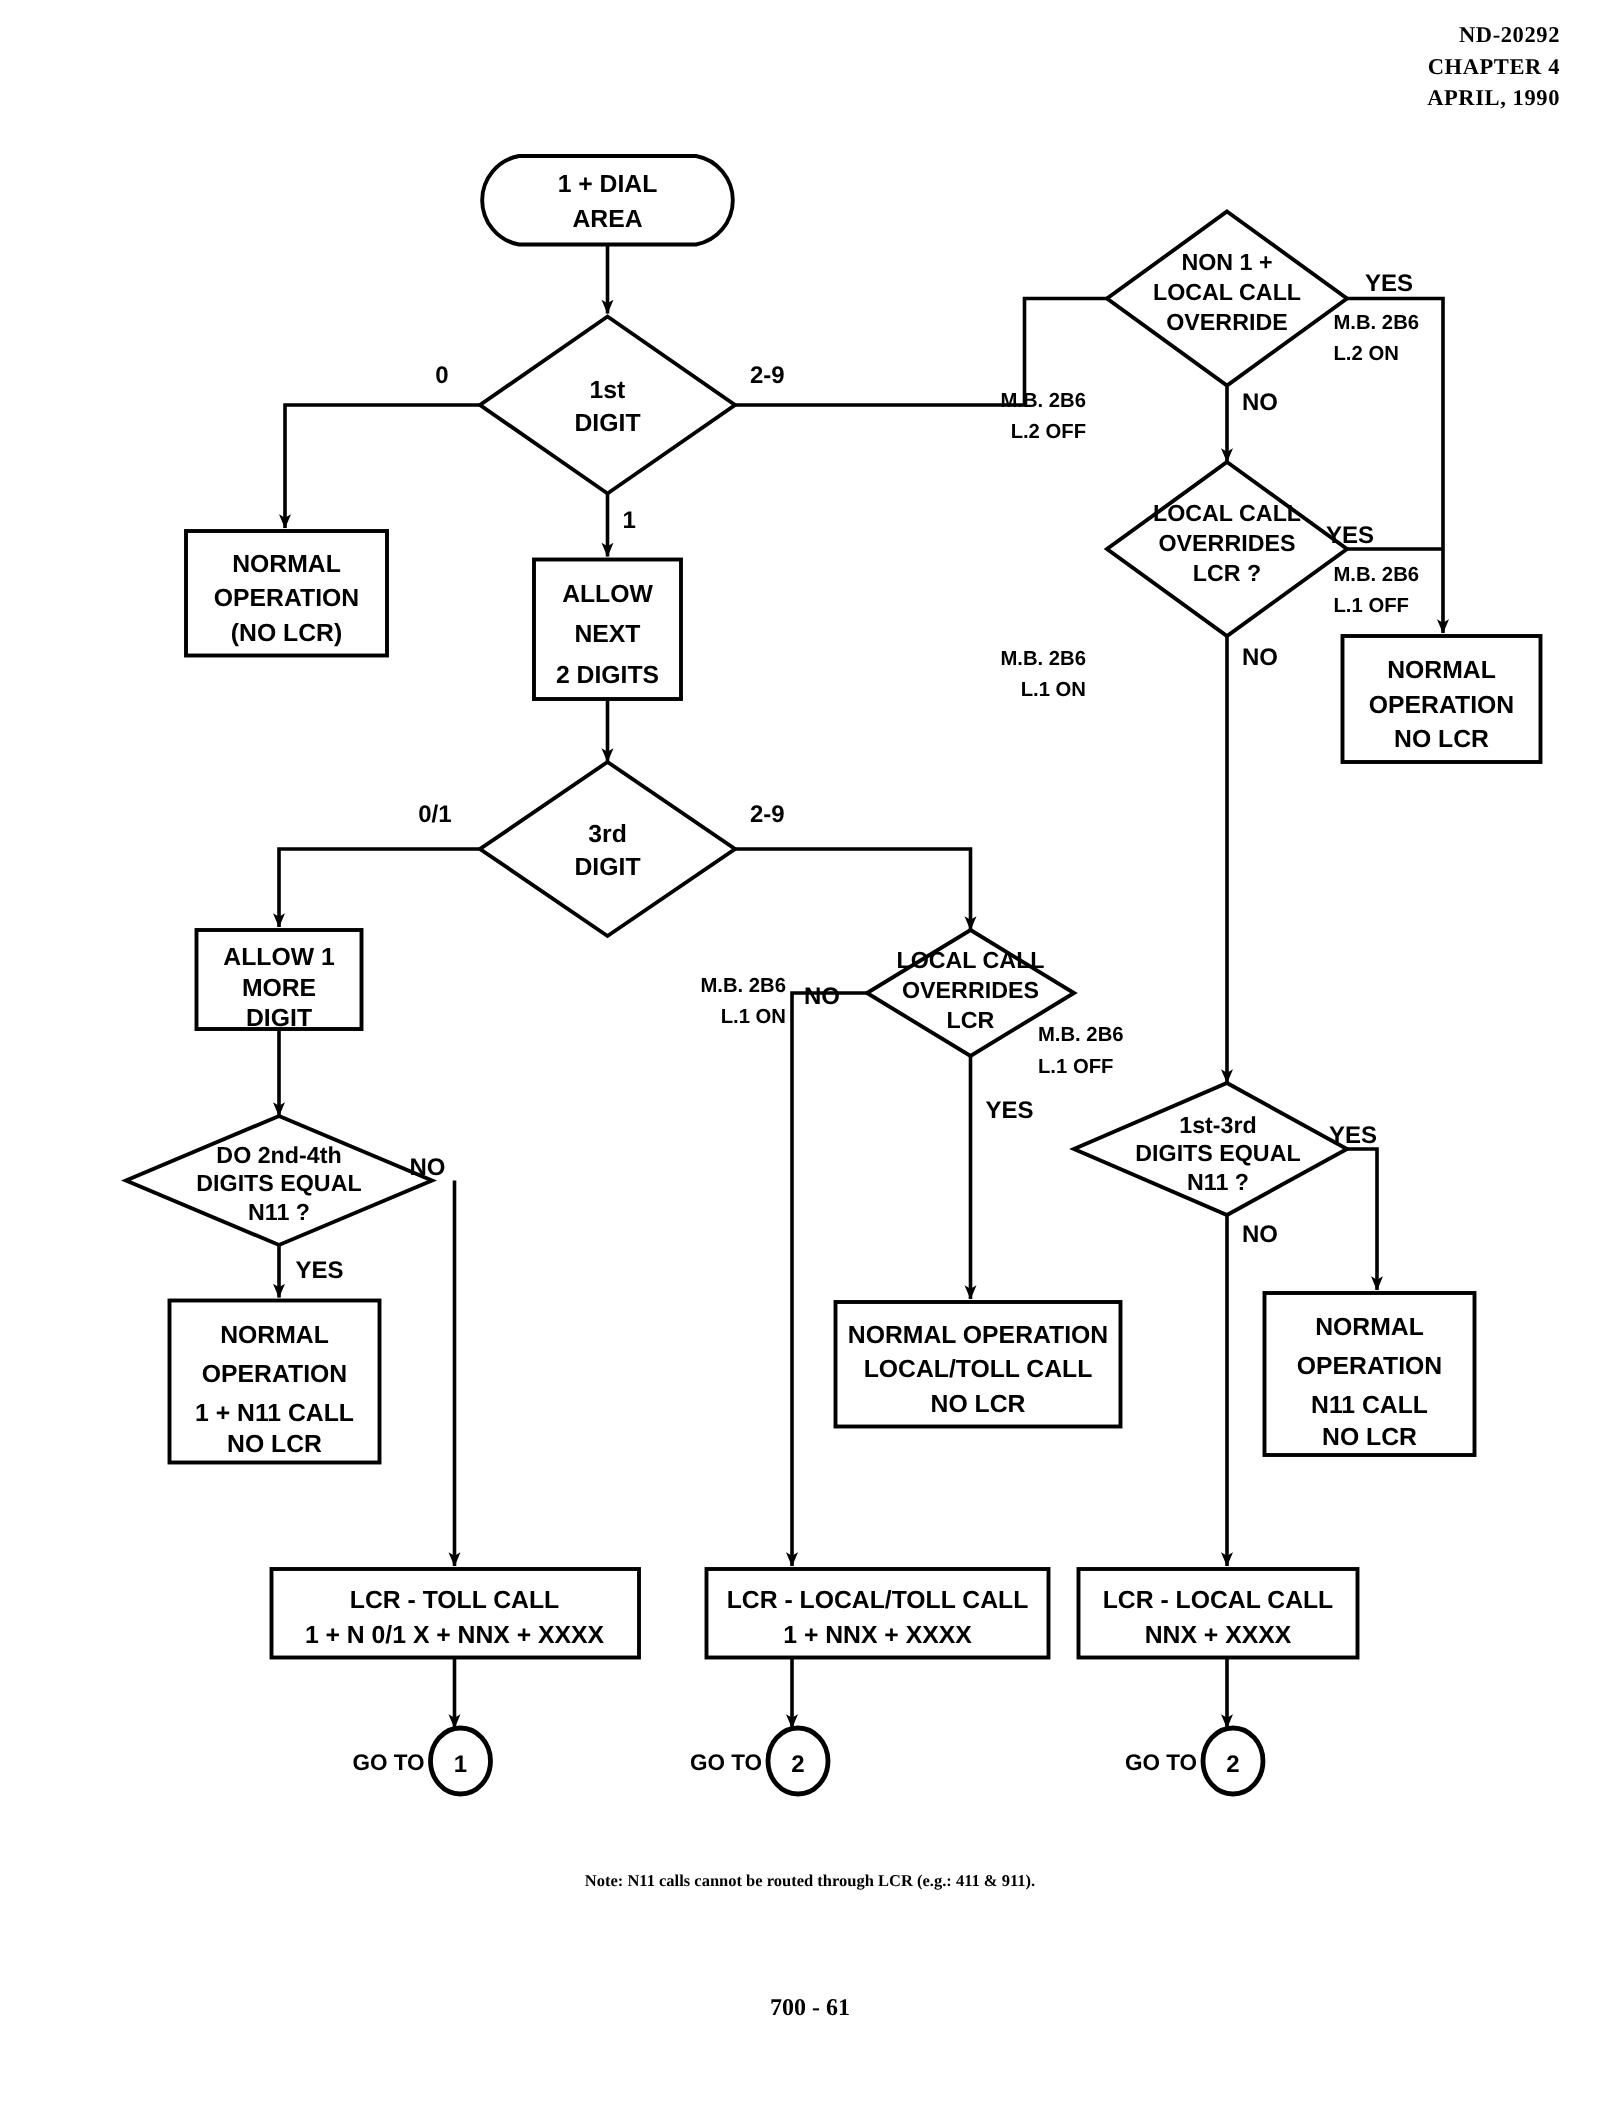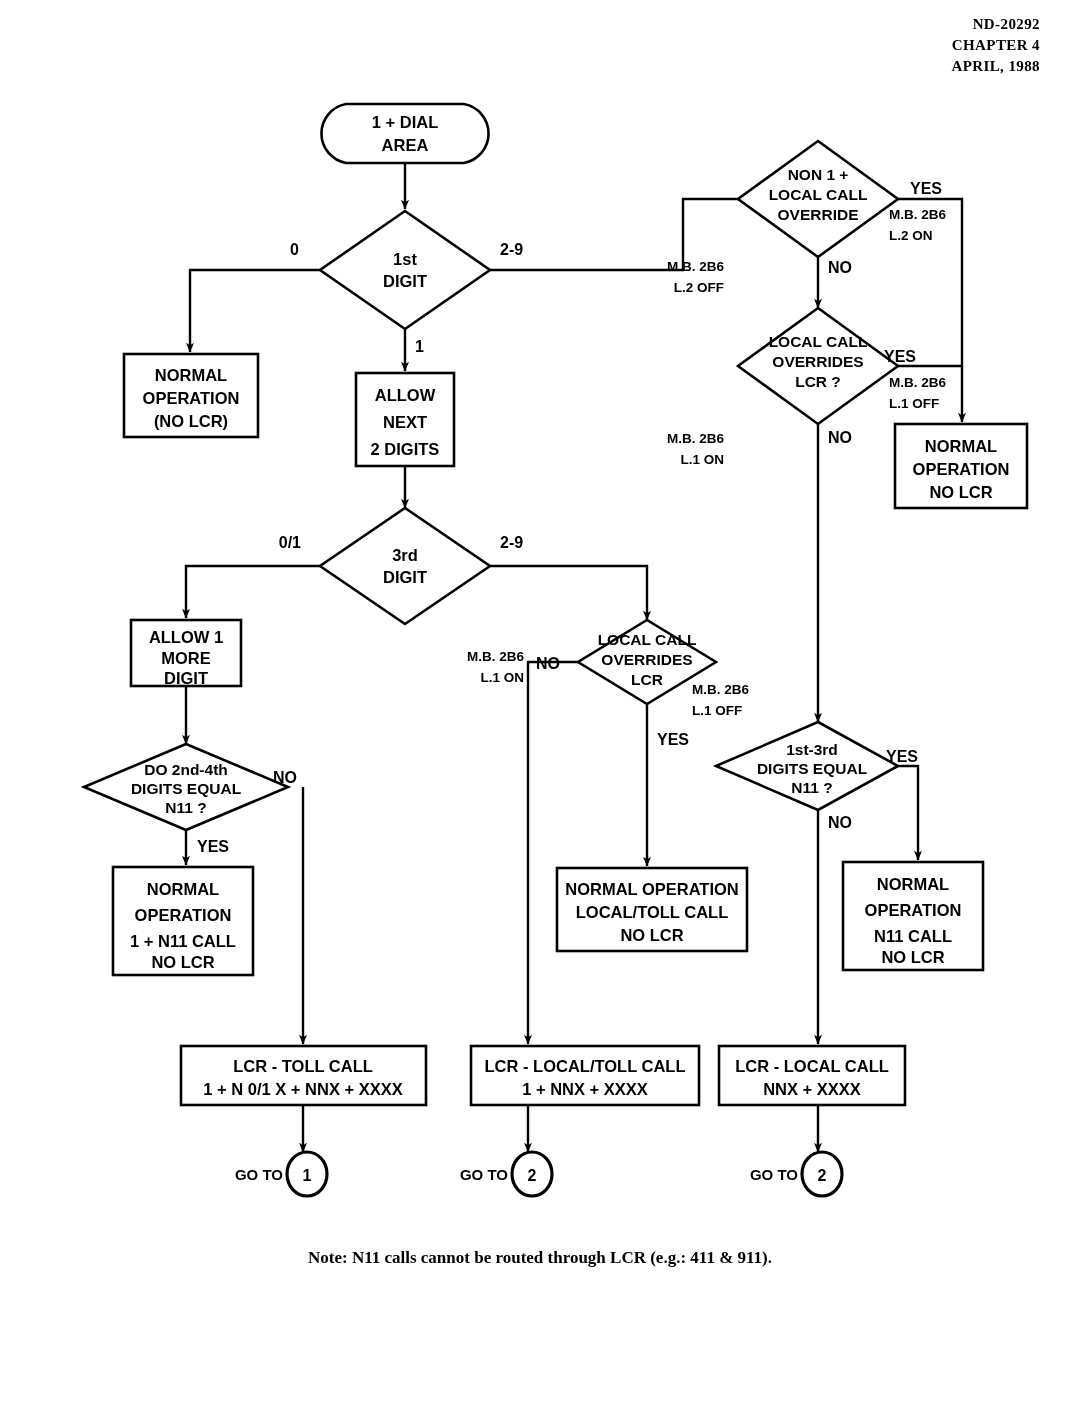--- a/index.html
+++ b/index.html
@@ -4,21 +4,21 @@
 <style>
   html,body{margin:0;padding:0;background:#ffffff;}
   body{width:1080px;height:1407px;position:relative;overflow:hidden;
        font-family:"Liberation Sans", sans-serif;color:#000;}
   #sheet{position:absolute;inset:0;}
   .hdr{position:absolute;right:40px;top:14px;text-align:right;
        font-family:"Liberation Serif", serif;font-weight:bold;font-size:15px;
        line-height:21px;letter-spacing:.4px;}
   .hdr div{white-space:nowrap;font-family:Liberation Serif, serif;}
   .note{position:absolute;left:0;right:0;top:1248px;text-align:center;
-        font-family:"Liberation Serif", serif;font-size:17px;font-weight:bold;}
+        font-family:"Liberation Serif", serif;font-size:11px;font-weight:bold;}
   .legend{position:absolute;left:117px;top:1200px;
           font-size:15px;font-weight:bold;line-height:21px;white-space:pre;}
   .footer{position:absolute;left:0;right:0;top:1330px;text-align:center;
           font-family:"Liberation Serif", serif;font-size:16px;font-weight:bold;}
   svg{position:absolute;left:0;top:0;}
   text{font-family:"Liberation Sans", sans-serif;fill:#000;}
   .nodetext{font-size:16.5px;font-weight:bold;text-anchor:middle;}
   .nodetext.sm{font-size:15.5px;}
   .edgelabel{font-size:16px;font-weight:bold;}
   .mb{font-size:13.5px;font-weight:bold;}
@@ -29,21 +29,21 @@
   .circ{fill:#ffffff;stroke:#000000;stroke-width:3.2;}
 </style>
 </head>
 <body>
 
 <div id="sheet">
 
   <div class="hdr">
     <div>ND-20292</div>
     <div>CHAPTER 4</div>
-    <div>APRIL, 1988</div>
+    <div>APRIL, 1990</div>
   </div>
 
   <svg width="1080" height="1407" viewBox="0 0 1080 1407">
     <defs>
       <marker id="ah" markerWidth="11" markerHeight="11" refX="9.2" refY="4.2" orient="auto" markerUnits="userSpaceOnUse">
         <path d="M0,0.2 L9.6,4.2 L0,8.2 L2.4,4.2 Z" fill="#000"></path>
       </marker>
     </defs>
 
     <path class="ln" d="M405,163 L405,209" marker-end="url(#ah)"></path>
@@ -257,14 +257,15 @@
     <g>
       <text class="goto" x="798" y="1180" text-anchor="end">GO TO</text>
       <ellipse class="circ" cx="822" cy="1174" rx="20" ry="22"></ellipse>
       <text class="conn" x="822" y="1181">2</text>
     </g>
   </svg>
 
 
   <div class="note">Note: N11 calls cannot be routed through LCR (e.g.:  411 &amp; 911).</div>
 
+  <div class="footer">700 - 61</div>
 
 </div>
 
 </body></html>

